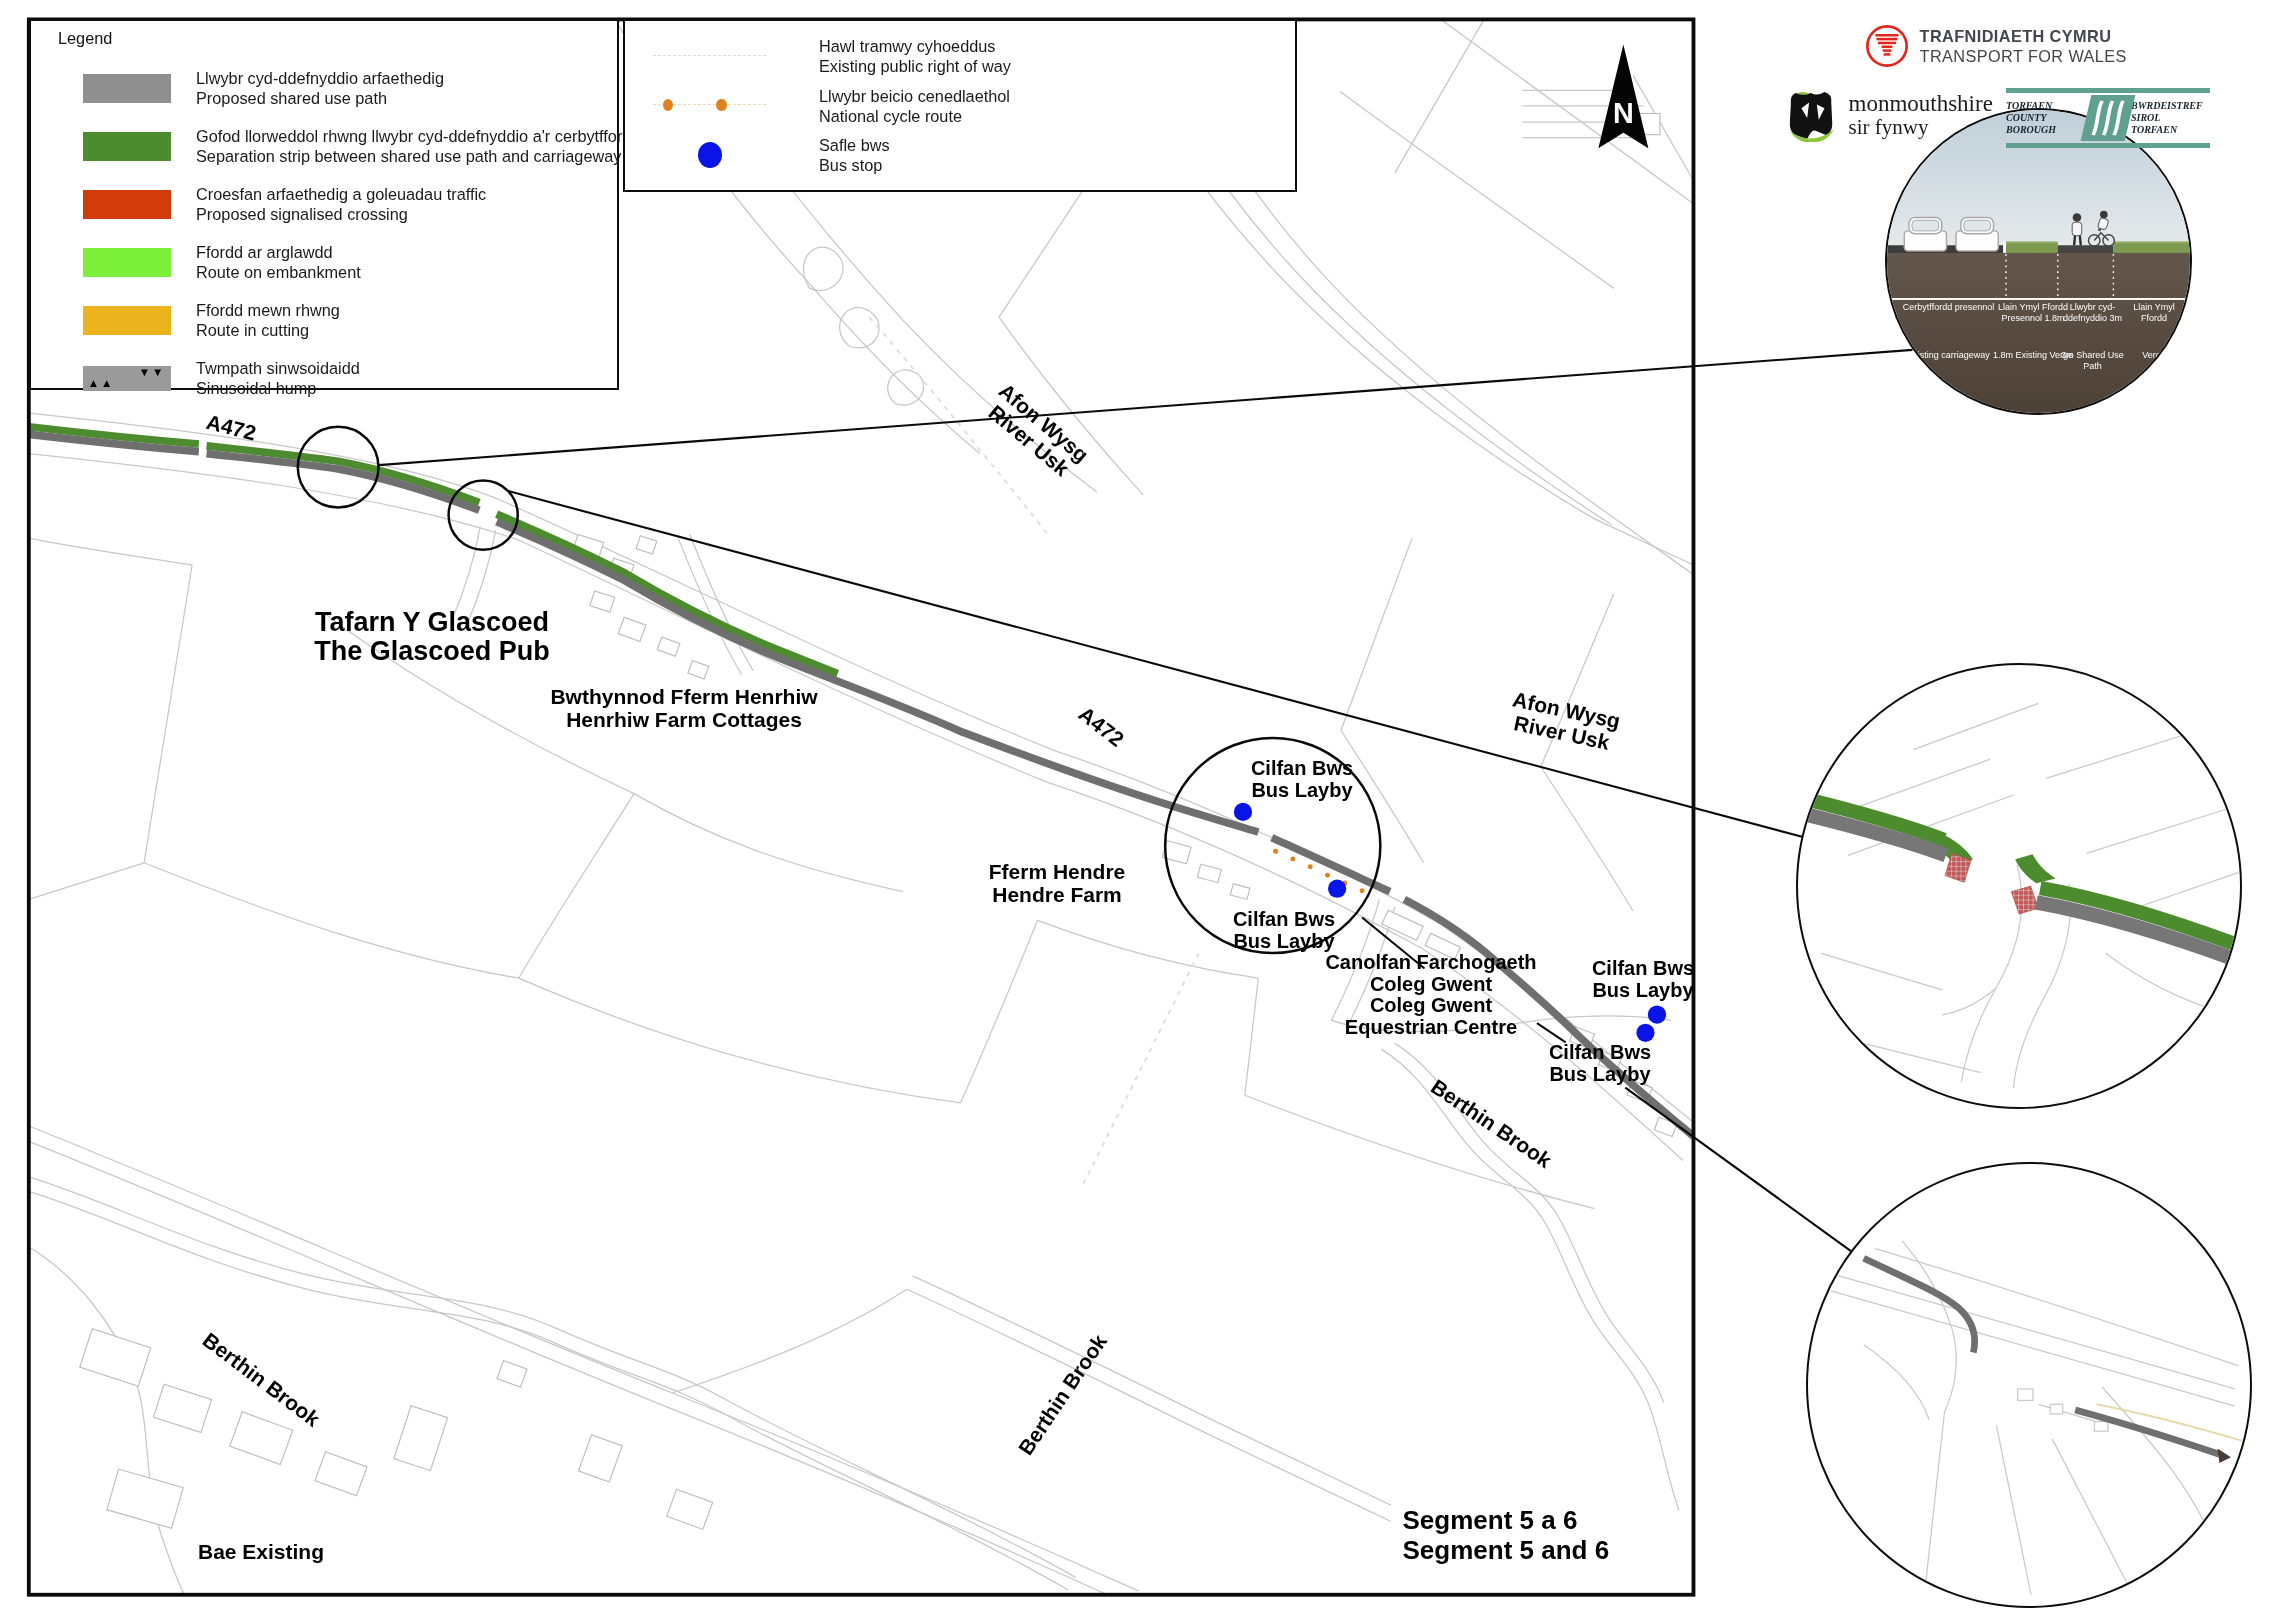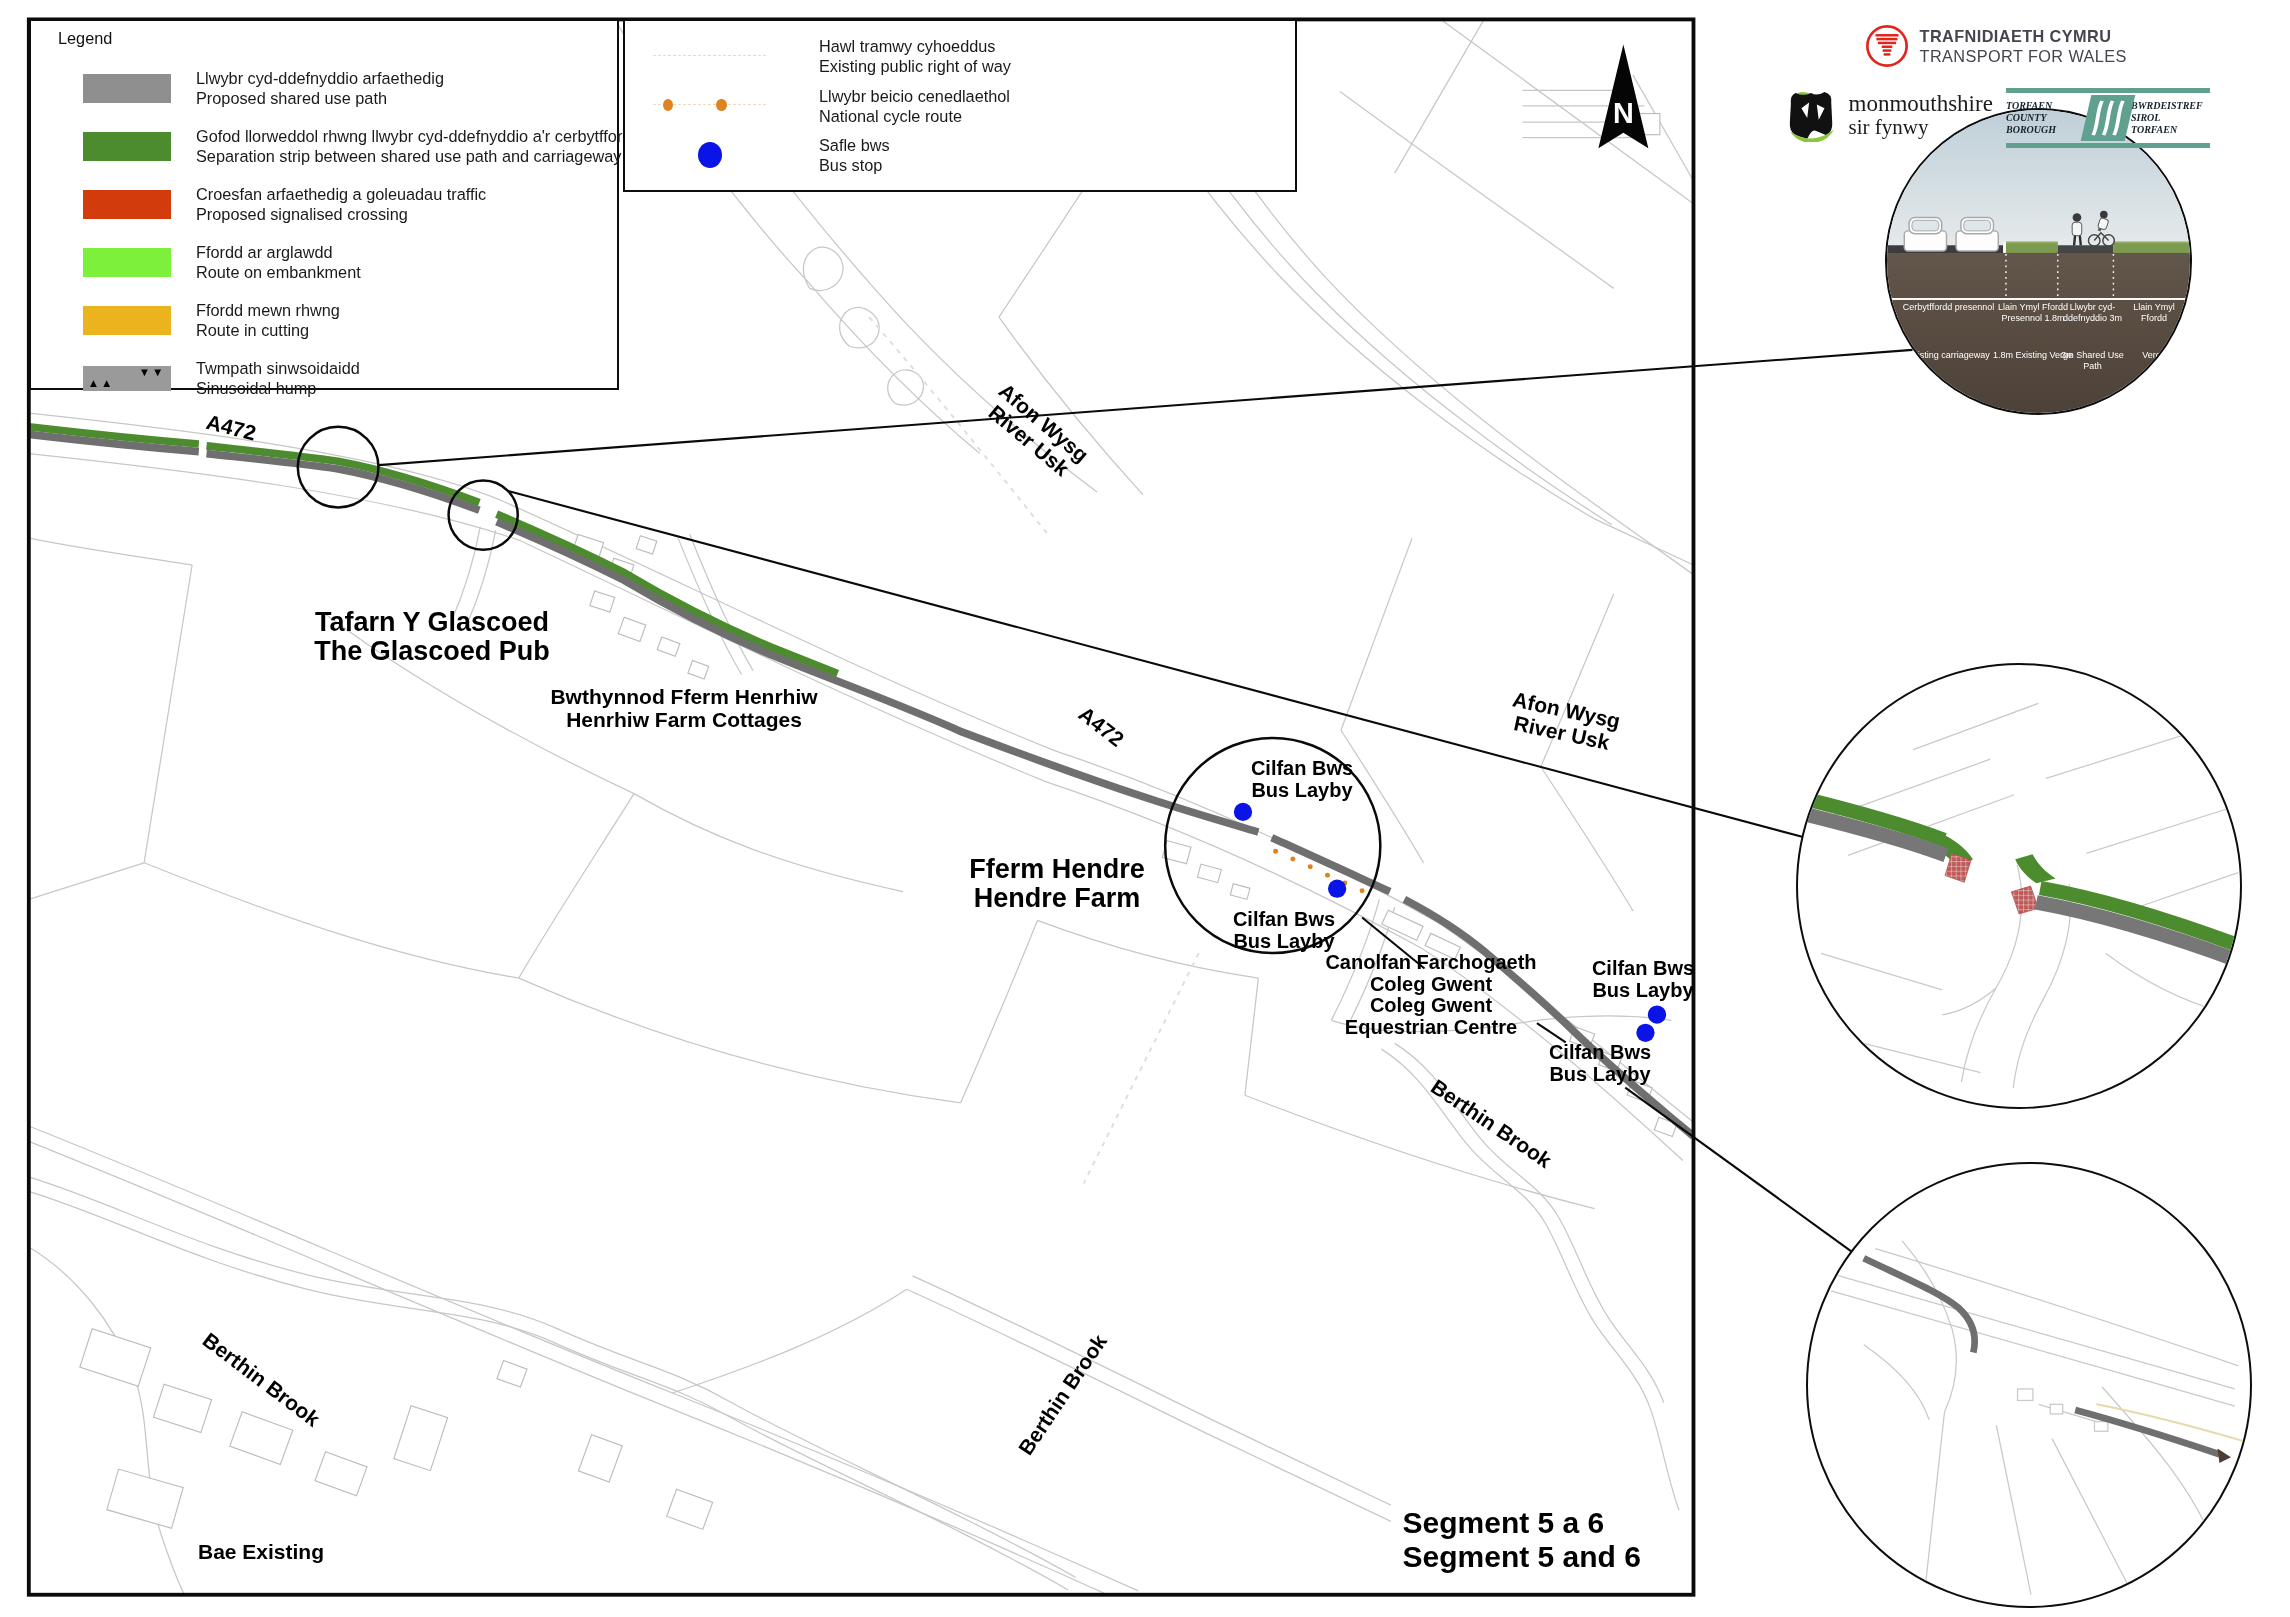--- a/index.html
+++ b/index.html
@@ -26,21 +26,21 @@
   .l2sym{width:169px;flex:0 0 169px;display:flex;justify-content:center;align-items:center;}
   .dash-light{width:113px;border-top:1.9px dashed #dcdcdc;}
   .ncr{position:relative;width:113px;height:15.4px;}
   .ncr .nline{position:absolute;left:0;right:0;top:6.7px;border-top:1.9px dashed #f0d8bd;}
   .ncr .ndot{position:absolute;width:10.6px;height:12.5px;border-radius:50%;background:#e0821e;top:1px;}
   .busdot{width:24px;height:26px;border-radius:50%;background:#0a14e6;}
   
   .map-label{position:absolute;font-weight:bold;color:#000;text-align:center;white-space:nowrap;
     line-height:1.08;z-index:15;}
   .seg-label{position:absolute;left:1391px;top:1504px;background:#fff;padding:1.9px 9.6px 5.8px 11.5px;
-    font-weight:bold;font-size:30px;line-height:1.15;color:#000;text-align:left;z-index:16;white-space:nowrap;}
+    font-weight:bold;font-size:26px;line-height:1.15;color:#000;text-align:left;z-index:16;white-space:nowrap;}
   
   .inset{position:absolute;border-radius:50%;border:2.9px solid #0d0d0d;overflow:hidden;background:#fff;z-index:30;box-sizing:border-box;}
   #inset-cs{left:1885px;top:108px;width:307px;height:307px;}
   #inset-plan{left:1796px;top:663px;width:446px;height:446px;}
   #inset-map{left:1806px;top:1162px;width:446px;height:446px;}
   .cs-col{position:absolute;color:#fff;font-size:9px;line-height:1.25;text-align:center;}
   
   .tfw{position:absolute;left:1864px;top:23px;display:flex;align-items:center;z-index:40;}
   .tfw .ttext{margin-left:9.6px;color:#45454d;font-size:16.3px;line-height:1.25;letter-spacing:0.4px;}
   .tfw .t1{font-weight:bold;}
@@ -322,21 +322,21 @@
 <div class="map-label" style="left:1302px;top:780px;font-size:20px;transform:translate(-50%,-50%);">
   <div>Cilfan Bws</div>
       <div>Bus Layby</div>
 </div>
 
 <div class="map-label" style="left:1284px;top:931px;font-size:20px;transform:translate(-50%,-50%);">
   <div>Cilfan Bws</div>
       <div>Bus Layby</div>
 </div>
 
-<div class="map-label" style="left:1057px;top:884px;font-size:27px;transform:translate(-50%,-50%);">
+<div class="map-label" style="left:1057px;top:884px;font-size:21px;transform:translate(-50%,-50%);">
   <div>Fferm Hendre</div>
       <div>Hendre Farm</div>
 </div>
 
 <div class="map-label" style="left:1431px;top:995px;font-size:20px;transform:translate(-50%,-50%);">
   <div>Canolfan Farchogaeth</div>
       <div>Coleg Gwent</div>
   <div>Coleg Gwent</div>
       <div>Equestrian Centre</div>
 </div>

